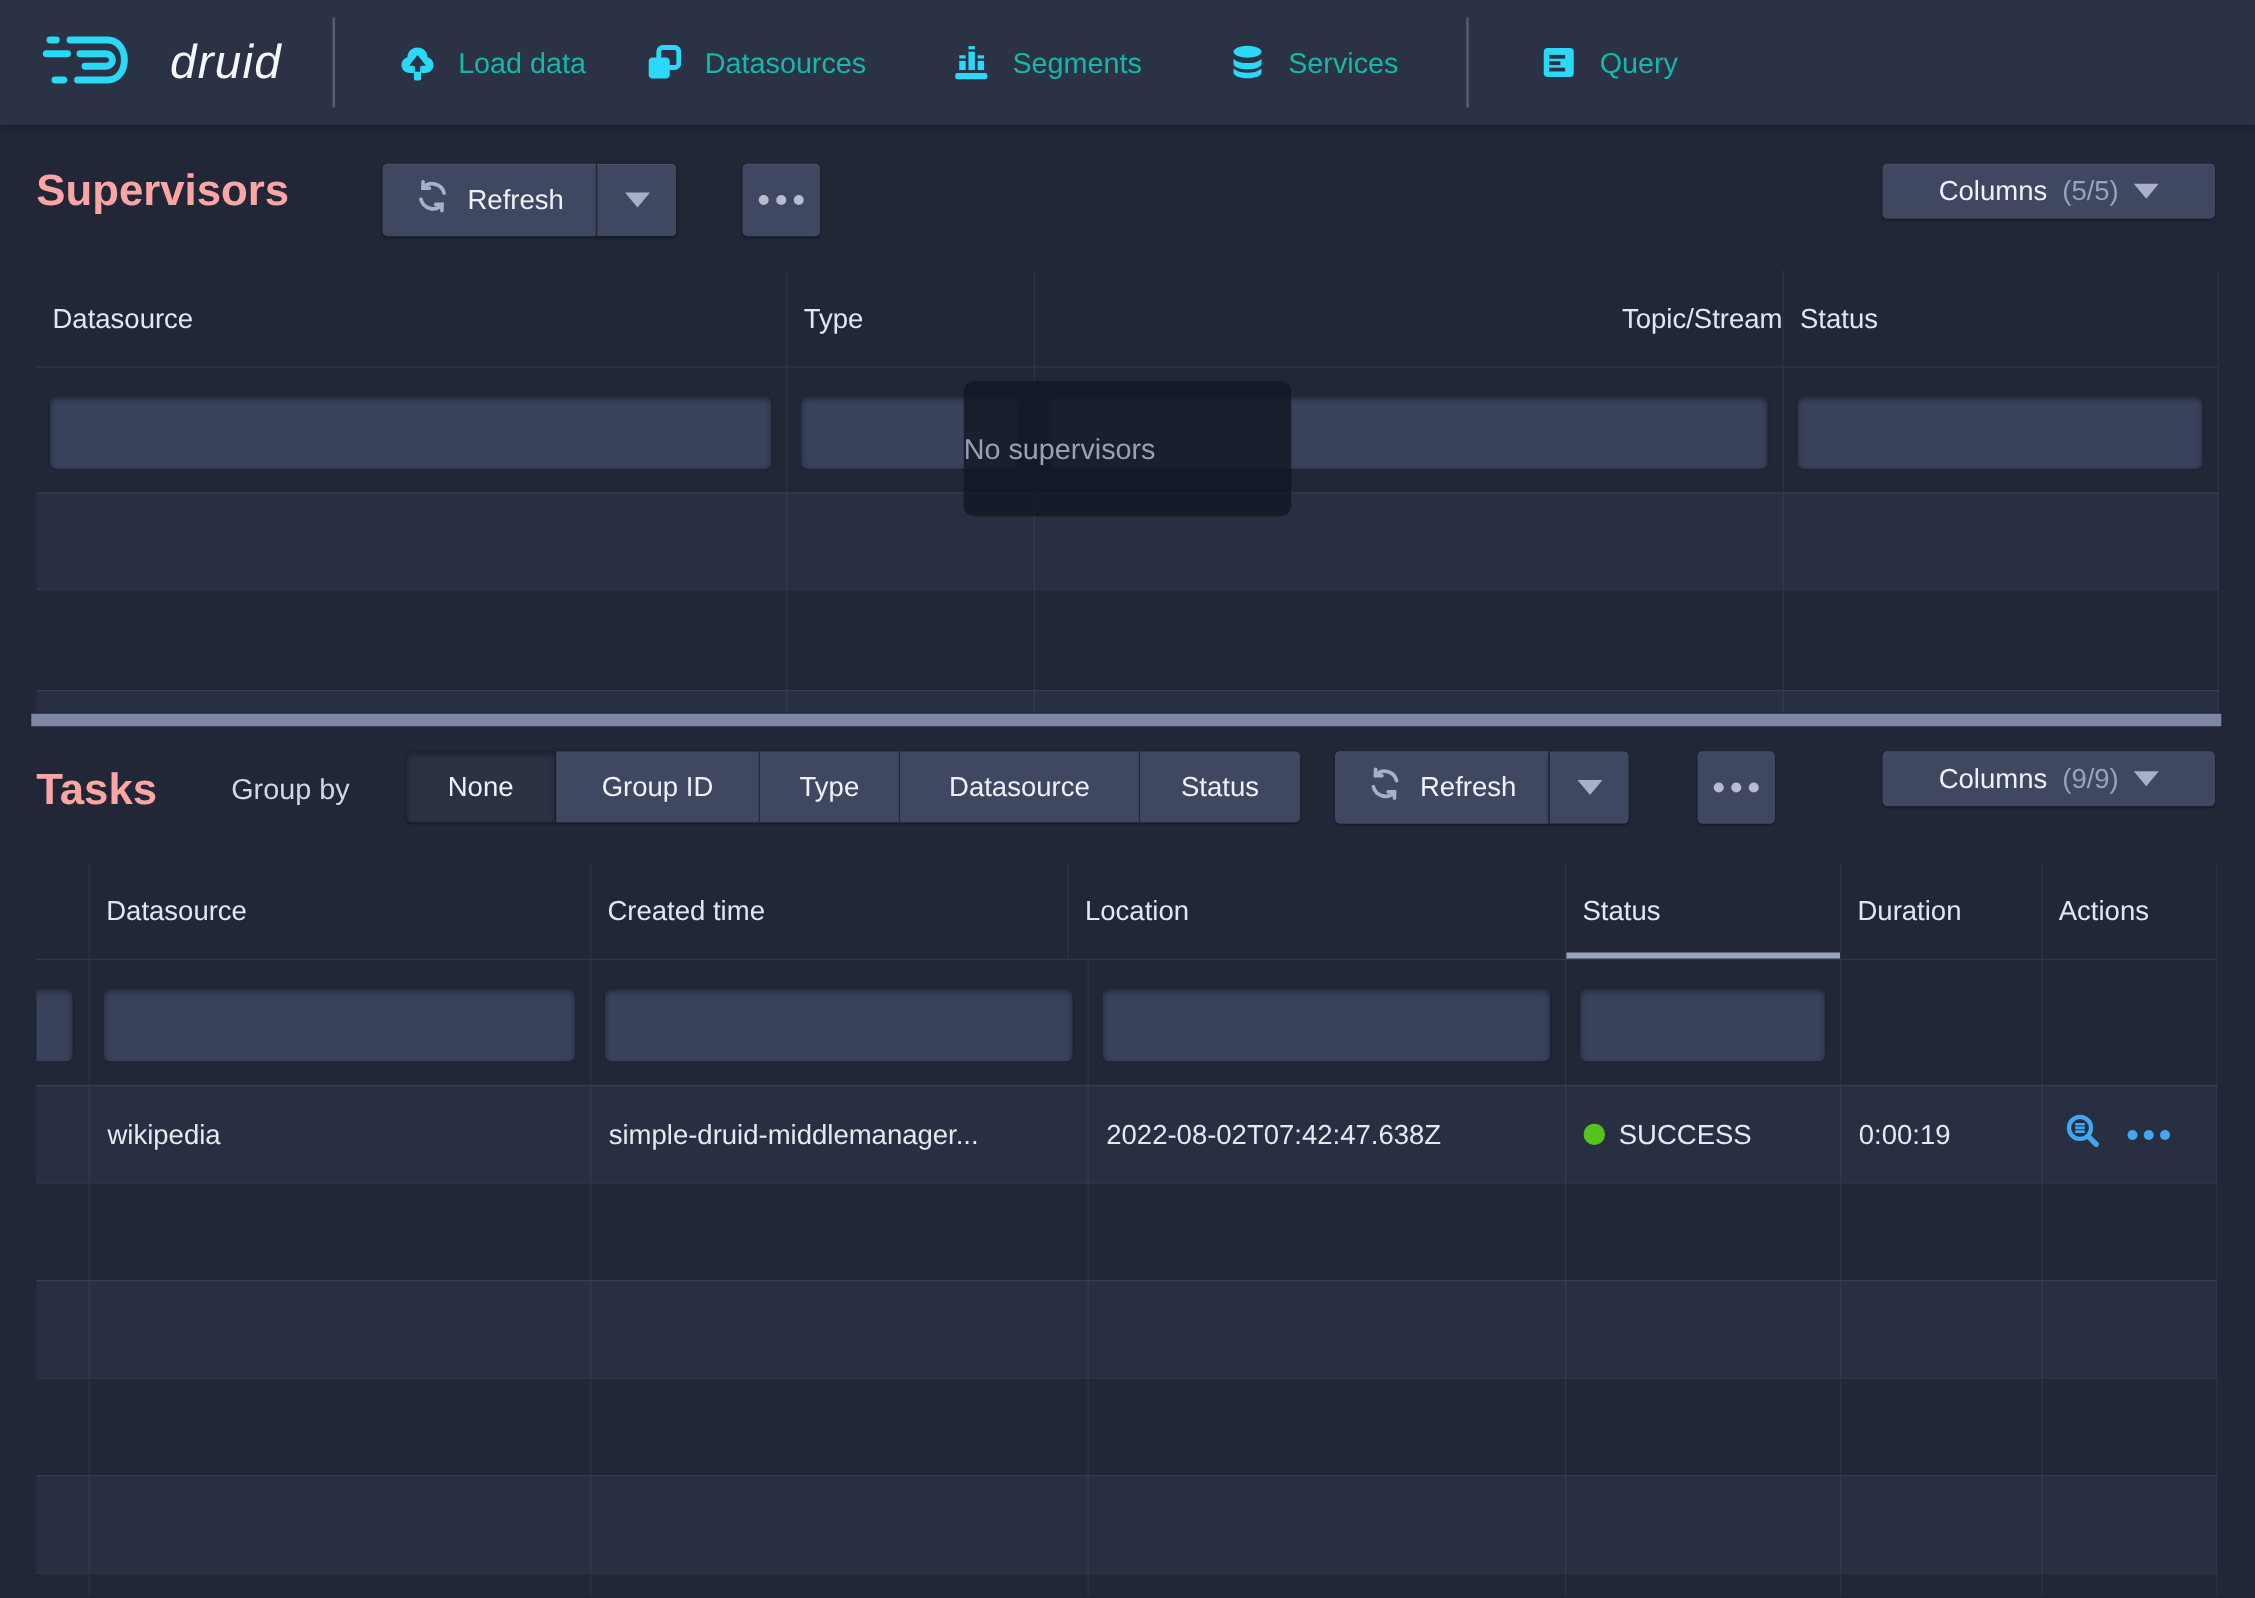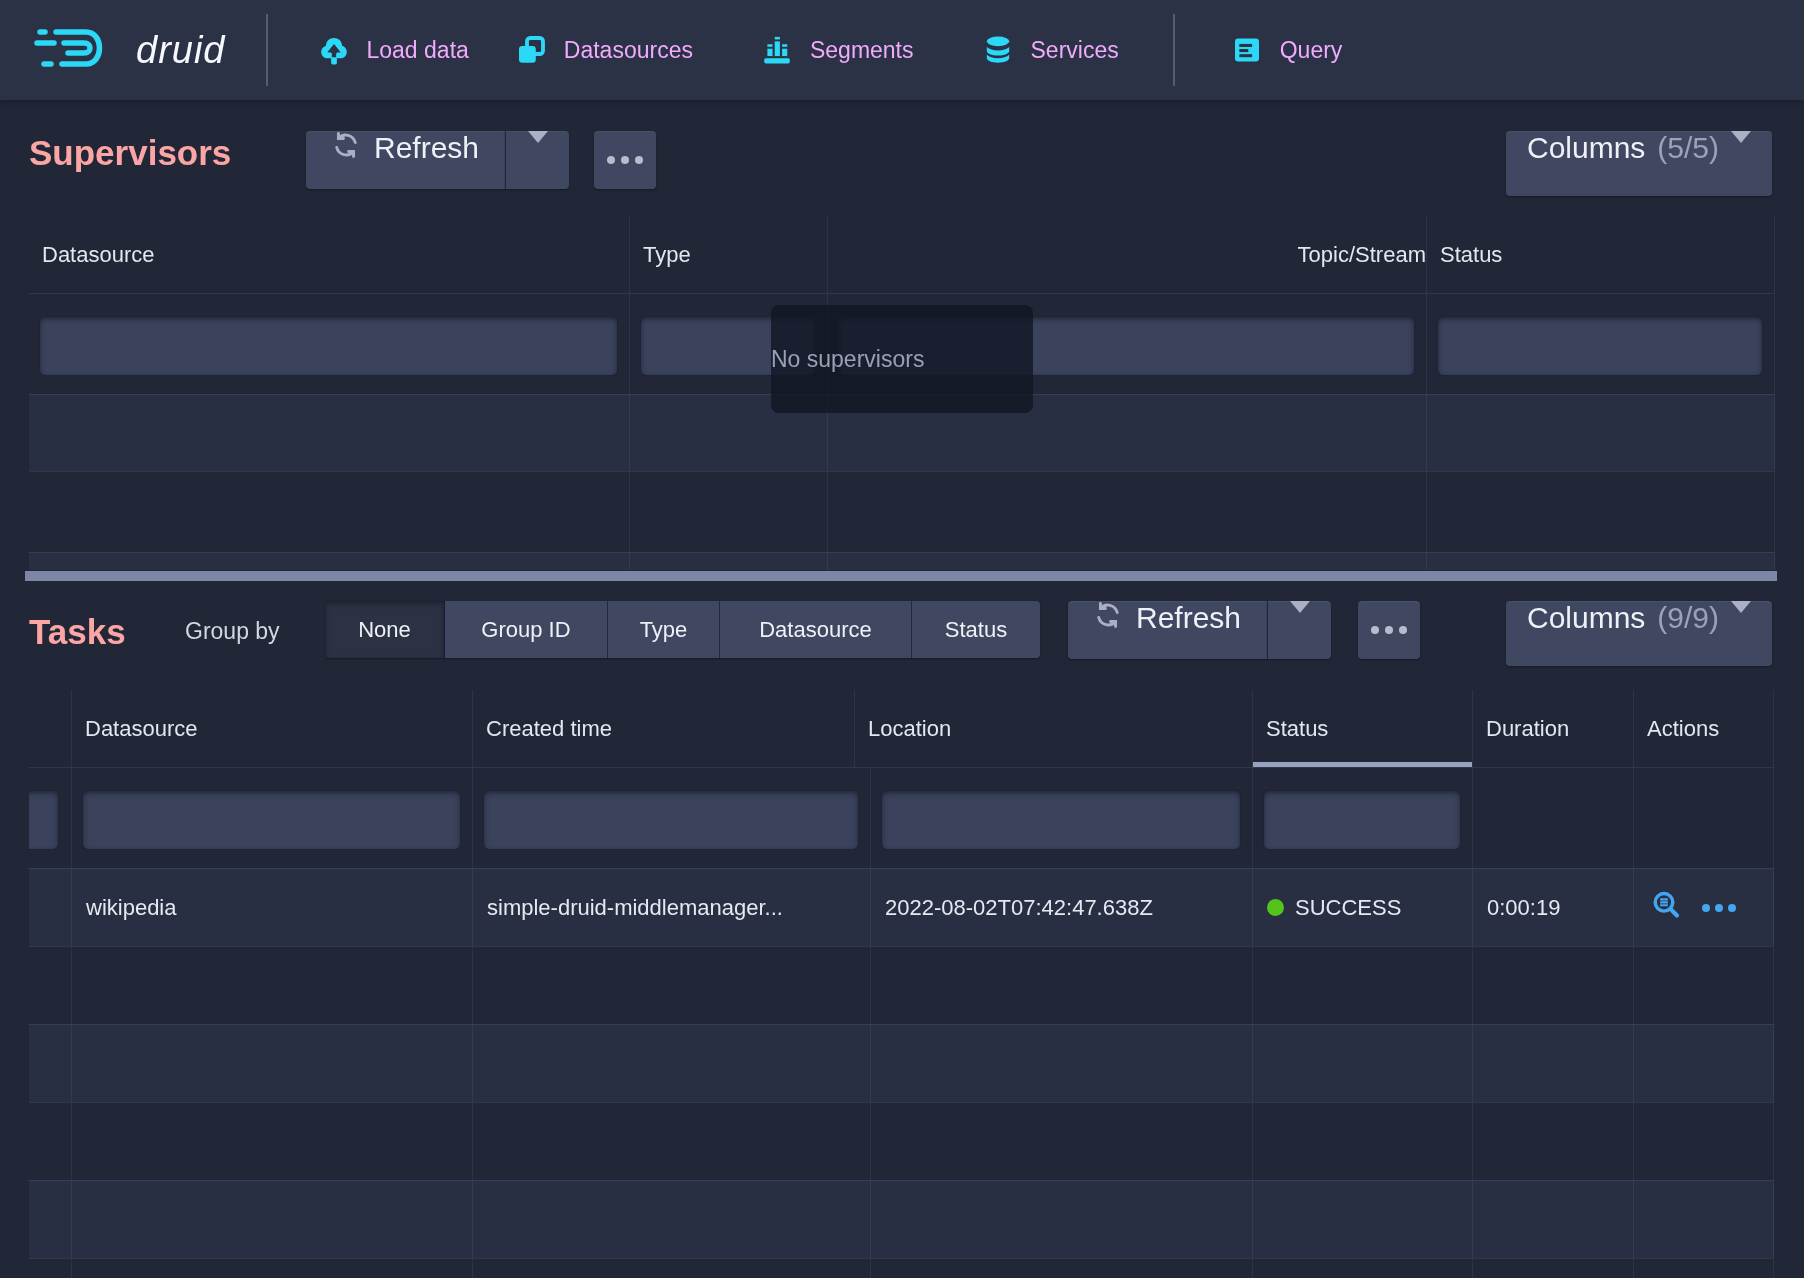--- a/index.html
+++ b/index.html
@@ -21,39 +21,39 @@
   }
   *{margin:0;padding:0;box-sizing:border-box;}
   html,body{width:1804px;height:1278px;background:var(--bg);font-family:"Liberation Sans",sans-serif;}
   #app{position:relative;width:1804px;height:1278px;overflow:hidden;background:var(--bg);color:var(--text);}
 
   
   .navbar{position:absolute;left:0;top:0;width:1804px;height:100px;background:var(--navbar);display:flex;align-items:center;box-shadow:0 2px 6px rgba(0,0,0,0.25);}
   .brand{display:flex;align-items:center;margin-left:34px;gap:16px;}
   .brand-text{font-size:38px;font-style:italic;font-weight:400;color:#f7f8fb;letter-spacing:1px;}
   .nav-divider{width:2px;height:72px;background:#565d73;margin-left:40px;flex:none;}
-  .nav-item{display:flex;align-items:center;gap:17px;font-size:23px;color:#f0abfc;height:76px;padding:0 6px;cursor:pointer;flex:none;}
+  .nav-item{display:flex;align-items:center;gap:17px;font-size:23px;color:#14b8a6;height:76px;padding:0 6px;cursor:pointer;flex:none;}
   .nav-item .nicon{display:flex;align-items:center;justify-content:center;width:32px;height:32px;}
   .nav-item.active{background:var(--pill);border-radius:38px;padding:0 32px;}
   .ml-loaddata{margin-left:44px;}
   .ml-ingestion{margin-left:70px;}
   .ml-datasources{margin-left:34px;}
   .ml-segments{margin-left:56px;}
   .ml-services{margin-left:56px;}
   .nav-divider2{margin-left:48px;}
   .ml-query{margin-left:50px;}
 
   
   .sec-title{position:absolute;font-size:35px;font-weight:700;color:#fca5a5;}
-  .btn{background:var(--btn);color:#eef1f6;font-size:30px;display:flex;justify-content:center;border-radius:4px;box-shadow:0 1px 2px rgba(0,0,0,0.35), inset 0 1px 0 rgba(255,255,255,0.05);cursor:pointer;}
+  .btn{background:var(--btn);color:#eef1f6;font-size:22px;display:flex;align-items:center;justify-content:center;border-radius:4px;box-shadow:0 1px 2px rgba(0,0,0,0.35), inset 0 1px 0 rgba(255,255,255,0.05);cursor:pointer;}
   .split{position:absolute;display:flex;height:58px;}
   .split .main{border-radius:4px 0 0 4px;gap:14px;padding:0 26px;}
   .split .caret-part{border-radius:0 4px 4px 0;border-left:1px solid rgba(12,17,32,0.6);width:64px;}
   .more-btn{position:absolute;width:62px;height:58px;}
-  .columns-btn{position:absolute;width:266px;height:65px;gap:12px;}
+  .columns-btn{position:absolute;width:266px;height:44px;gap:12px;}
   .columns-btn .count{color:var(--muted);}
   .caret{width:0;height:0;border-left:10px solid transparent;border-right:10px solid transparent;border-top:12px solid #aab1c4;}
   .dots{display:flex;gap:6px;align-items:center;}
   .dots i{width:8px;height:8px;border-radius:50%;background:#b7bdcd;display:block;}
 
   
   .groupby-label{position:absolute;font-size:23px;color:#d2d7e2;}
   .segmented{position:absolute;display:flex;height:57px;border-radius:4px;overflow:hidden;box-shadow:0 1px 2px rgba(0,0,0,0.35);}
   .seg{background:var(--btn);display:flex;align-items:center;justify-content:center;font-size:22px;color:#eef1f6;border-right:1px solid rgba(12,17,32,0.55);cursor:pointer;}
   .seg:last-child{border-right:none;}

